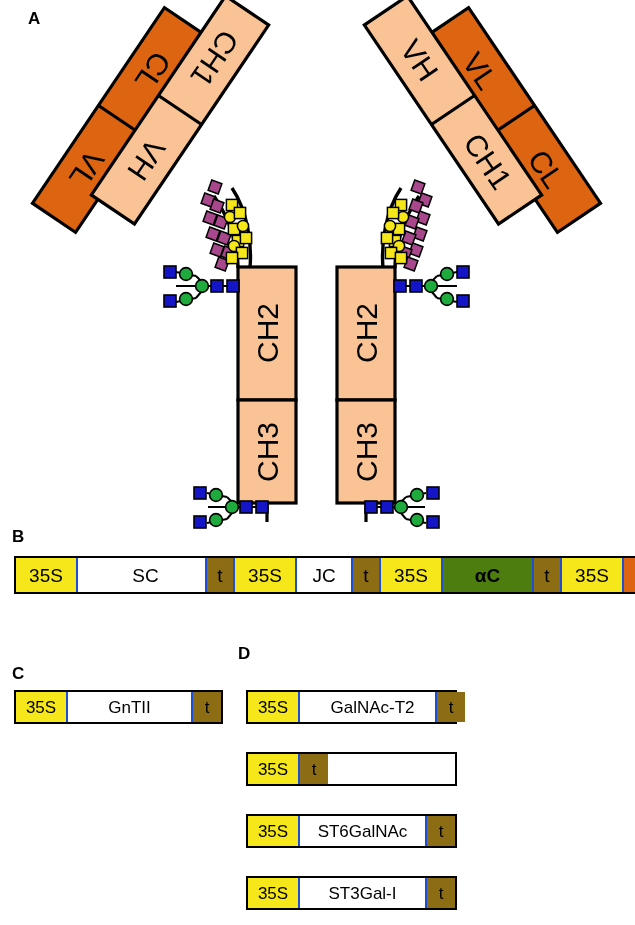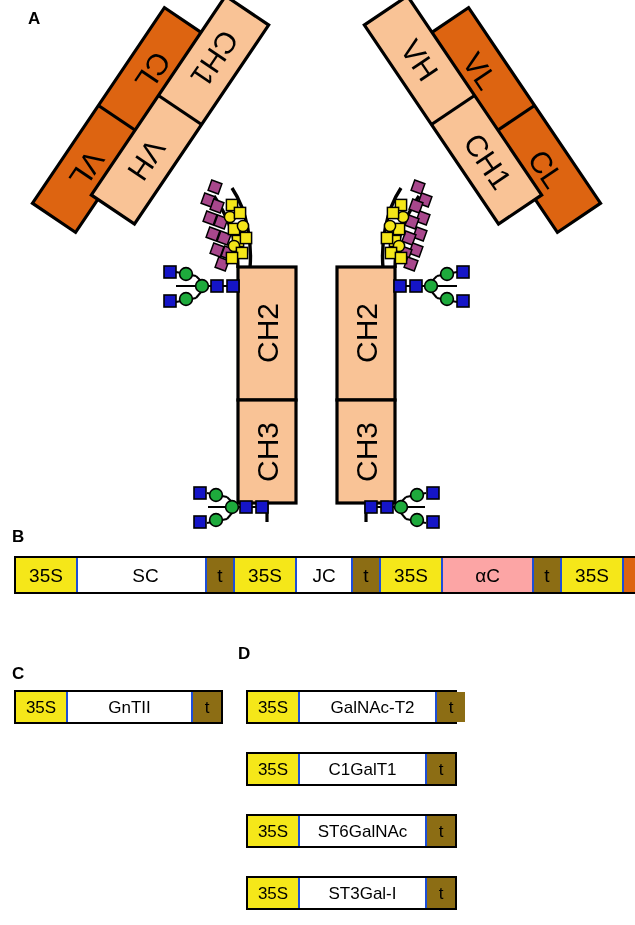--- a/index.html
+++ b/index.html
@@ -22,21 +22,21 @@
   .seg{
     display:flex;align-items:center;justify-content:center;
     border-right:2px solid #1d4ed8;box-sizing:border-box;
     font-size:19px;line-height:1;white-space:nowrap;color:#000;
     overflow:hidden;
   }
   .seg:last-child{border-right:none;}
   .seg-35S{background:#f5e719;}
   .seg-t{background:#8c6d14;}
   .seg-white{background:#ffffff;}
-  .seg-peach{background:#fca5a5;}
+  .seg-peach{background:#4d7c0f;font-weight:bold;}
   .seg-darkorange{background:#dd6411;}
 
   .construct.small .seg{font-size:17px;}
 </style>
 </head>
 <body>
 
 <div class="panel-label" style="left:28px;top:10px;">A</div>
 
 <svg id="panelA-svg" width="635" height="540" viewBox="0 0 635 540">
@@ -240,21 +240,20 @@
   </div>
 
 <div class="panel-label" style="left:238px;top:645px;">D</div>
 <div class="construct small" id="construct-D0" style="left: 246px; top: 690px; height: 34px; width: 211px;">
     <div class="seg seg-35S" style="width: 52px; flex: 0 0 52px;">35S</div>
     <div class="seg seg-white" style="width: 127px; flex: 0 0 127px; margin-left: 10px;">GalNAc-T2</div>
     <div class="seg seg-t" style="width: 28px; flex: 0 0 28px;">t</div>
   </div>
 <div class="construct small" id="construct-D1" style="left: 246px; top: 752px; height: 34px; width: 211px;">
     <div class="seg seg-35S" style="width: 52px; flex: 0 0 52px;">35S</div>
-    <div class="seg seg-white" style="width: 127px; flex: 0 0 127px;">C1GalT1</div>
     <div class="seg seg-t" style="width: 28px; flex: 0 0 28px;">t</div>
   </div>
 <div class="construct small" id="construct-D2" style="left: 246px; top: 814px; height: 34px; width: 211px;">
     <div class="seg seg-35S" style="width: 52px; flex: 0 0 52px;">35S</div>
     <div class="seg seg-white" style="width: 127px; flex: 0 0 127px;">ST6GalNAc</div>
     <div class="seg seg-t" style="width: 28px; flex: 0 0 28px;">t</div>
   </div>
 <div class="construct small" id="construct-D3" style="left: 246px; top: 876px; height: 34px; width: 211px;">
     <div class="seg seg-35S" style="width: 52px; flex: 0 0 52px;">35S</div>
     <div class="seg seg-white" style="width: 127px; flex: 0 0 127px;">ST3Gal-I</div>

